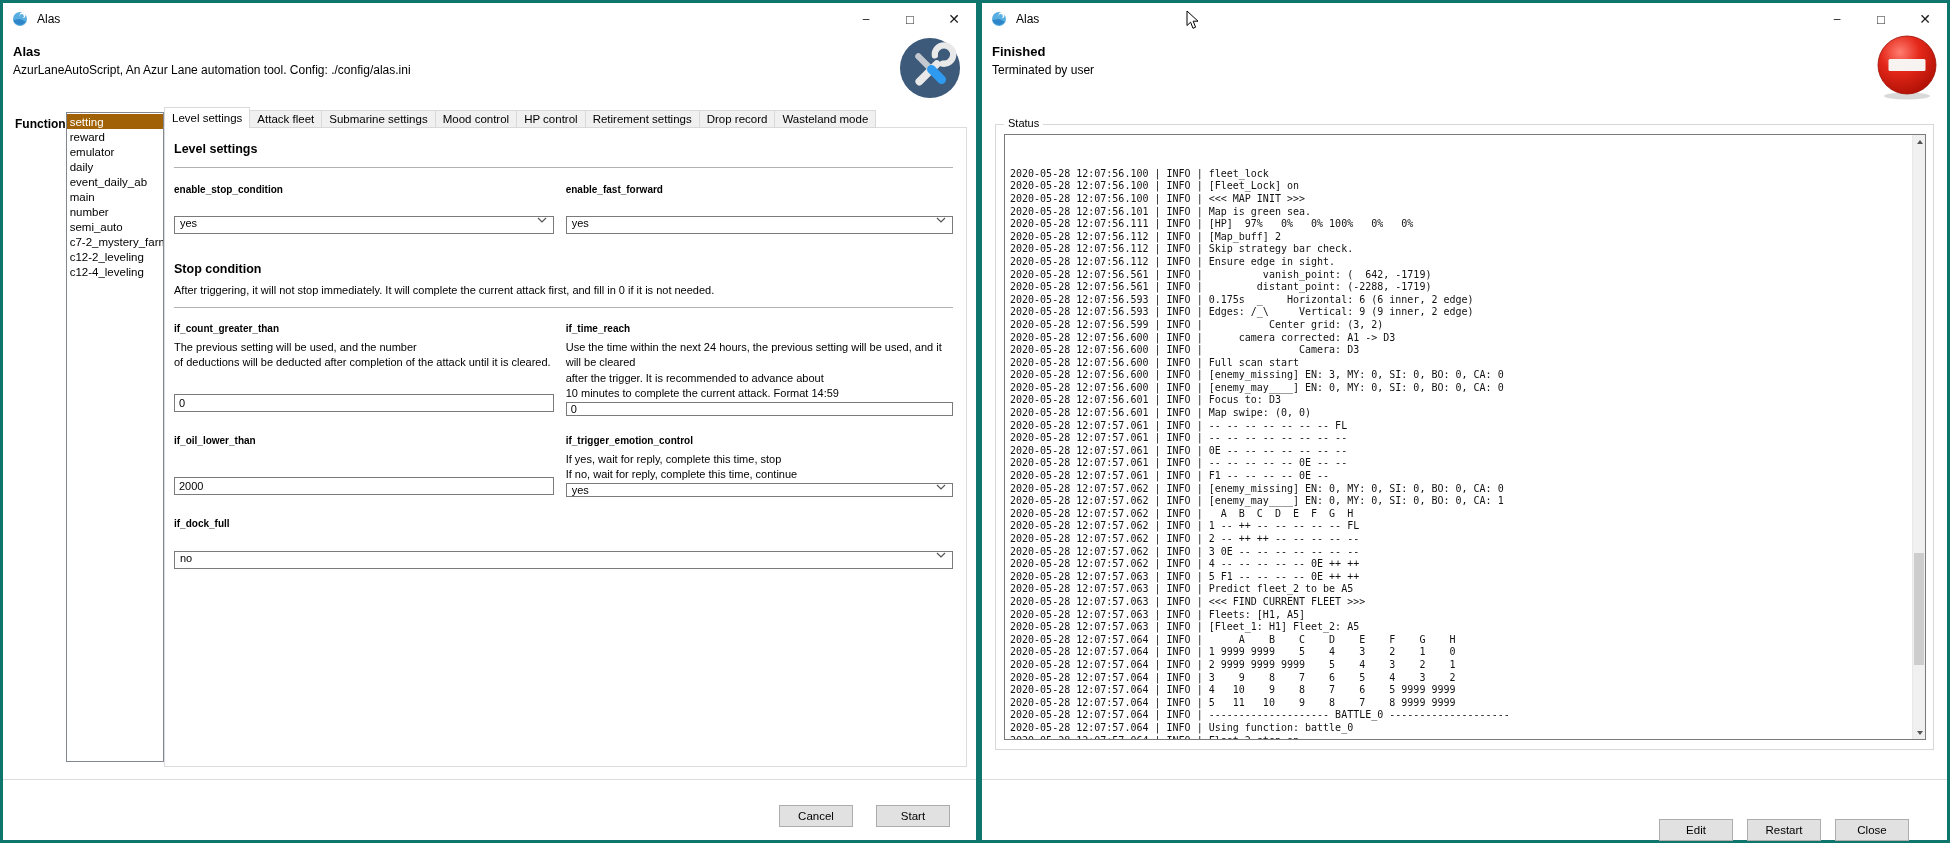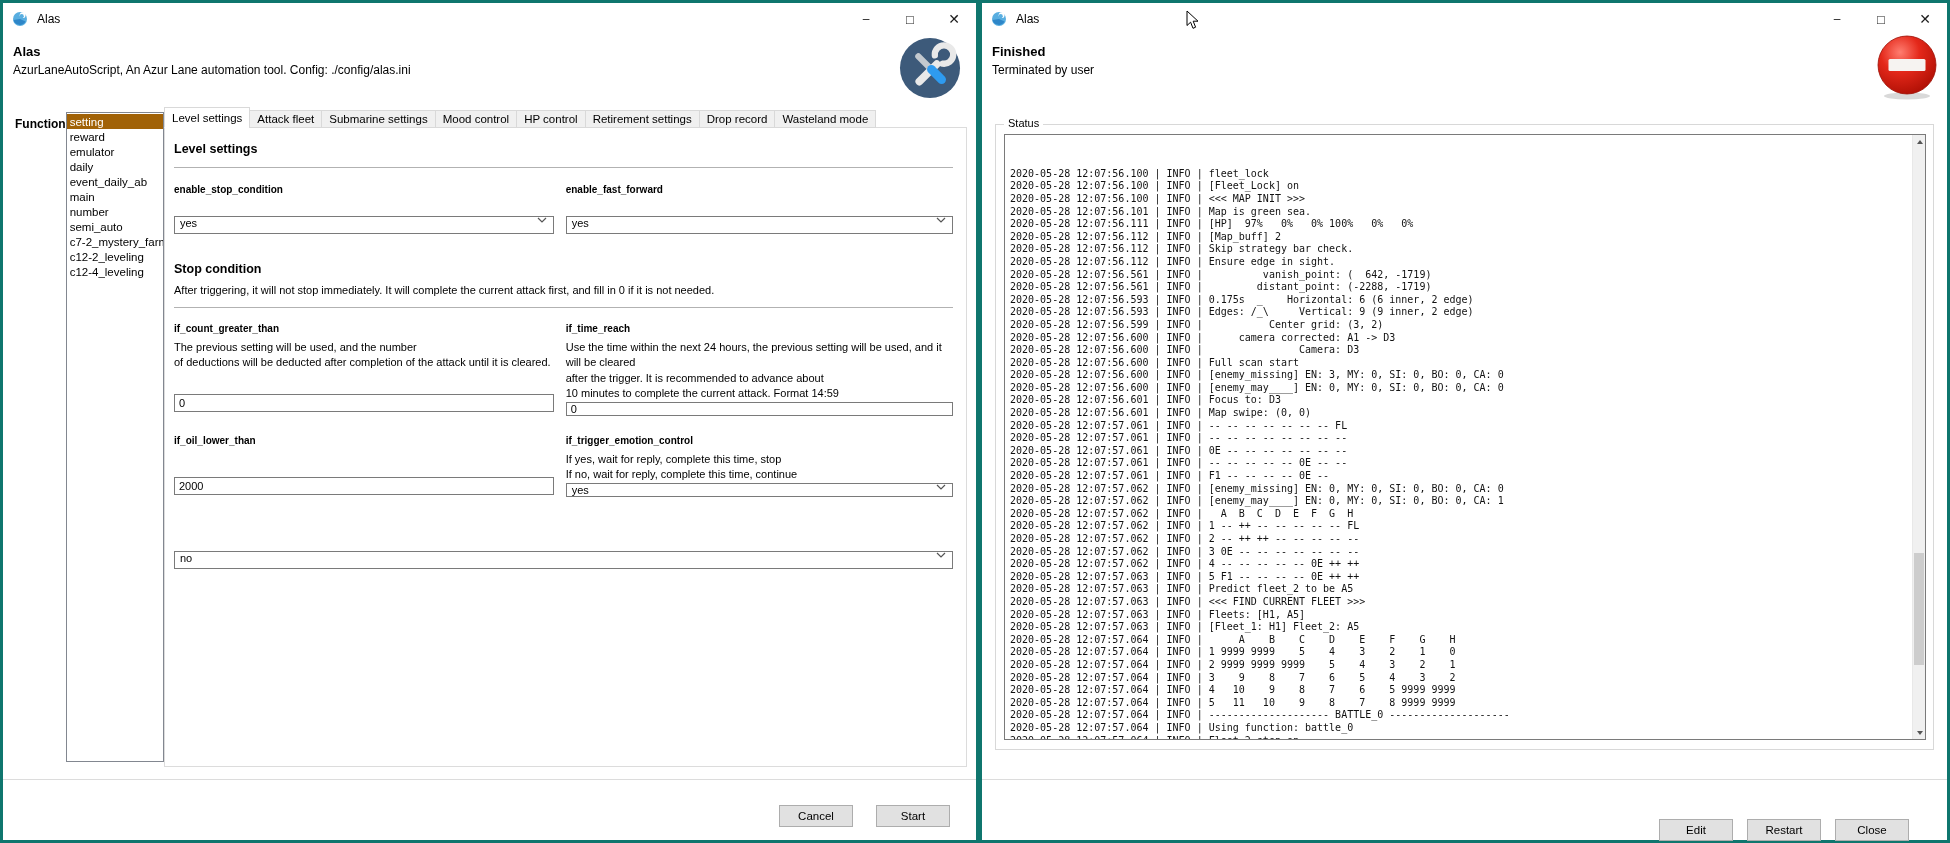--- a/index.html
+++ b/index.html
@@ -214,20 +214,21 @@
             <div class="dropdown fctrl">
               <span>yes</span>
               <svg class="chev" width="10" height="6" viewBox="0 0 10 6">
                   <polyline points="1,1 5,5 9,1" fill="none" stroke="#555" stroke-width="1.2"></polyline>
                 </svg>
             </div>
           </div>
         </div>
 
         <div class="fcell rdock">
+          <div class="flabel">if_dock_full</div>
           <div class="dropdown fctrl">
             <span>no</span>
             <svg class="chev" width="10" height="6" viewBox="0 0 10 6">
                 <polyline points="1,1 5,5 9,1" fill="none" stroke="#555" stroke-width="1.2"></polyline>
               </svg>
           </div>
         </div>
       </div>
     </div>
   </div>

